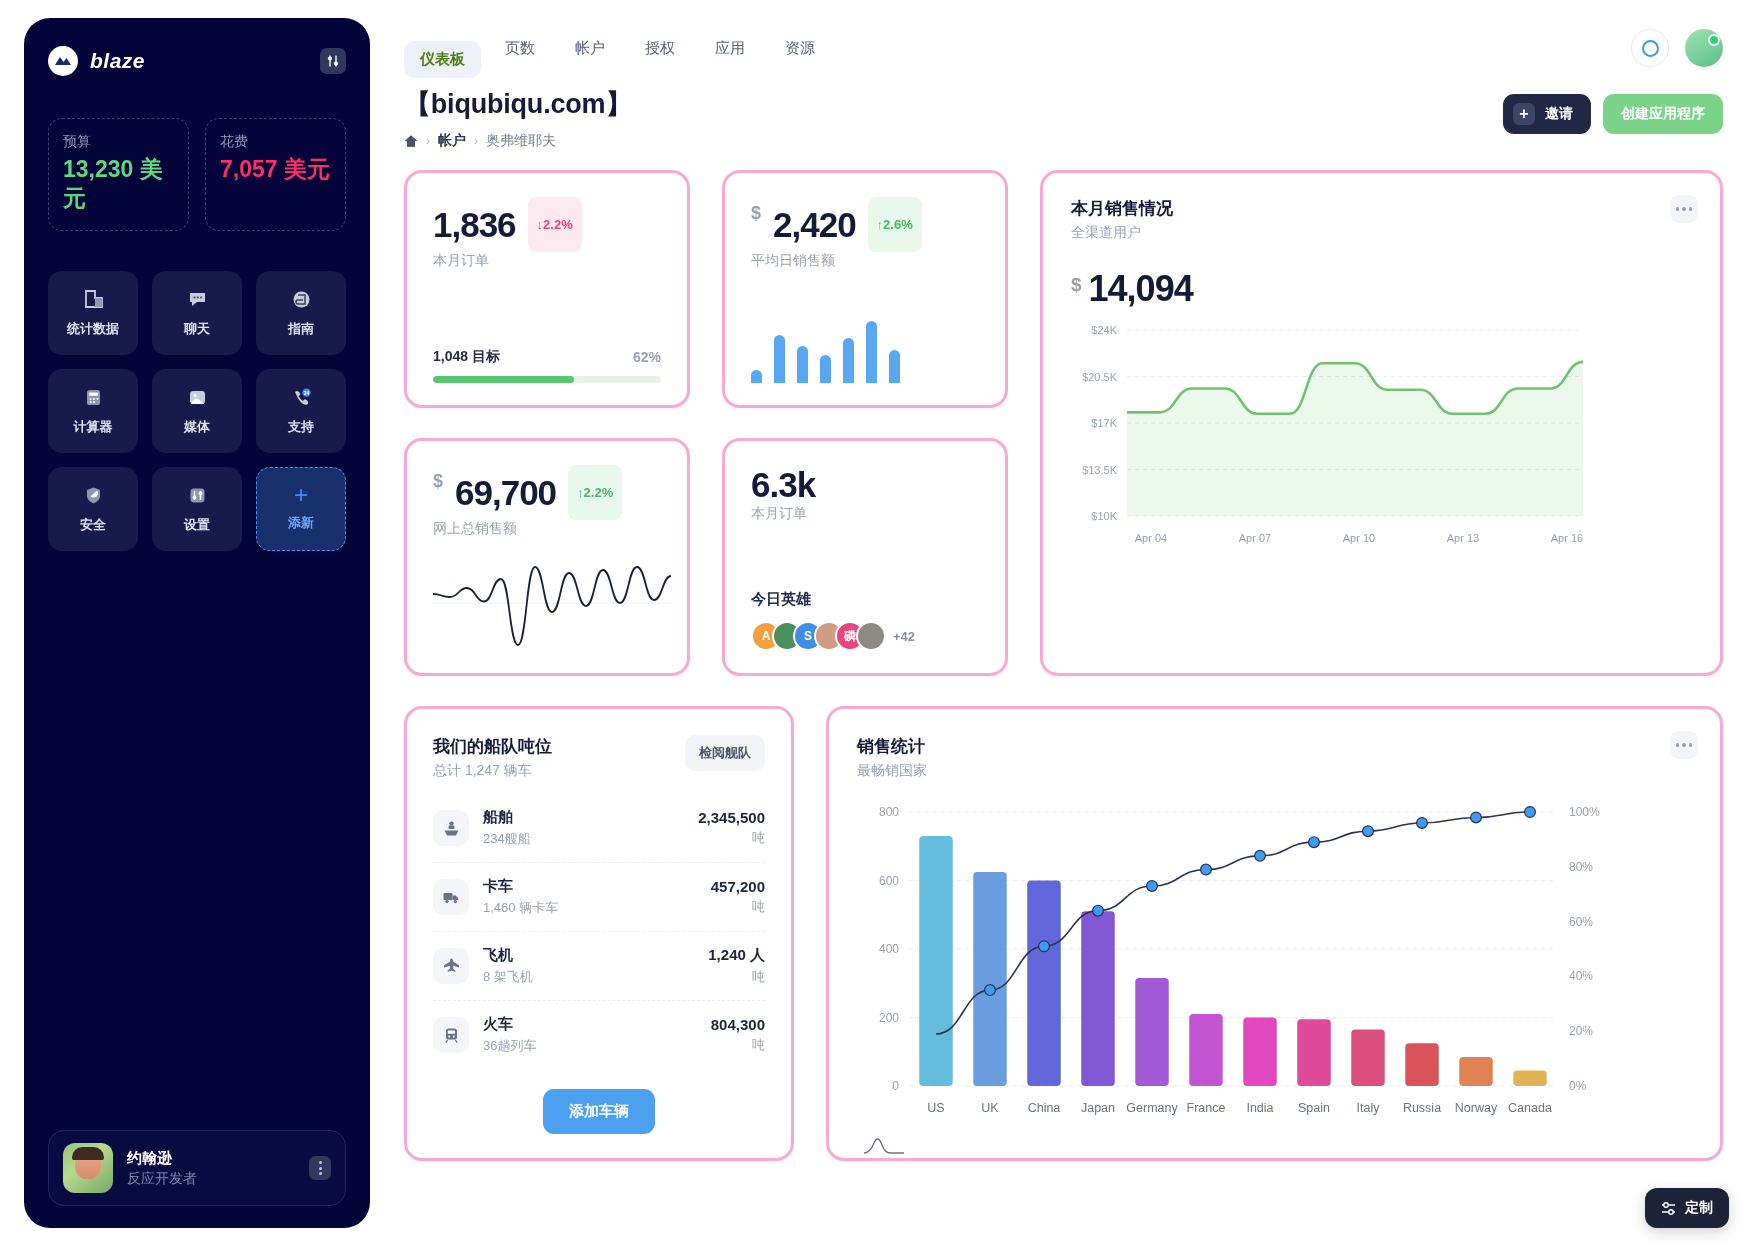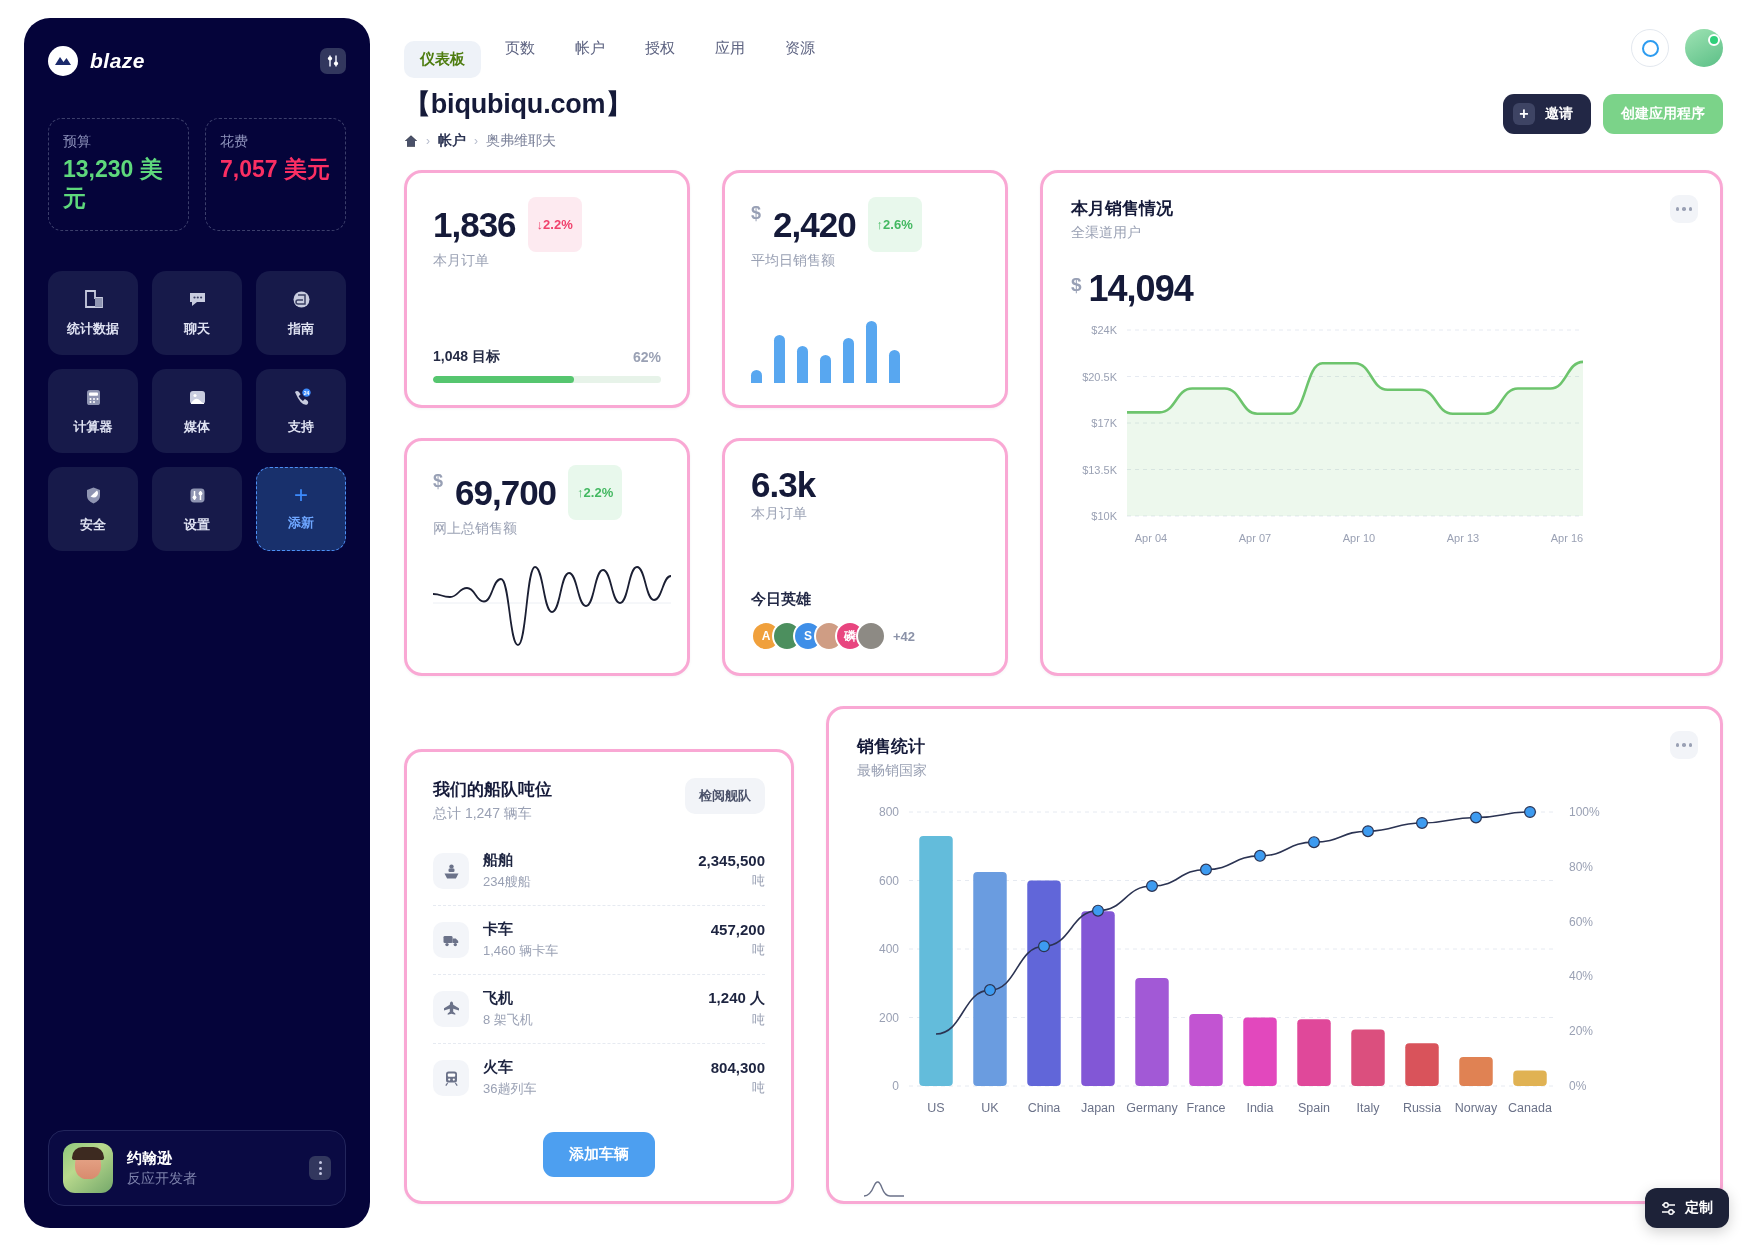--- a/index.html
+++ b/index.html
@@ -175,21 +175,21 @@
     position:absolute; right:22px; top:22px; width:28px;height:28px;border-radius:9px;background:#f2f4f8;
     display:flex;align-items:center;justify-content:center;gap:3px;
   }
   .dots-btn i{width:3.5px;height:3.5px;border-radius:50%;background:#9aa1b4;display:block;}
   .cw-big { display:flex; align-items:flex-start; gap:7px; margin-top:26px; }
   .cw-big .d { font-size:19px;color:#98a0b5;font-weight:600;margin-top:6px; }
   .cw-big .n { font-size:36px;font-weight:800;color:#151a39;letter-spacing:-1px; }
   .cw-note { font-size:14px;color:#9aa1b4;margin-top:6px; }
 
   .grid-bottom { display:flex; gap:32px; margin-top:30px; }
-  .fleet { width:390px; flex:0 0 390px; padding:26px 26px 24px; display:flex; flex-direction:column;margin-top:43px; }
+  .fleet { width:390px; flex:0 0 390px; padding:26px 26px 24px; display:flex; flex-direction:column; }
   .fleet-head { display:flex; align-items:flex-start; }
   .chip-btn {
     margin-left:auto; background:#f2f4f8; color:#4a5169; font-size:13px; font-weight:600;
     padding:9px 14px; border-radius:10px;
   }
   .fleet-list { margin-top:14px; }
   .fleet-item { display:flex; align-items:center; gap:14px; padding:14px 0; }
   .fleet-item + .fleet-item { border-top:1px dashed #e6eaf1; }
   .fl-ico { width:36px;height:36px;border-radius:10px;background:#f3f5f9;display:flex;align-items:center;justify-content:center;flex:0 0 36px;}
   .fl-name { font-size:15px;font-weight:700;color:#1d2440; }

